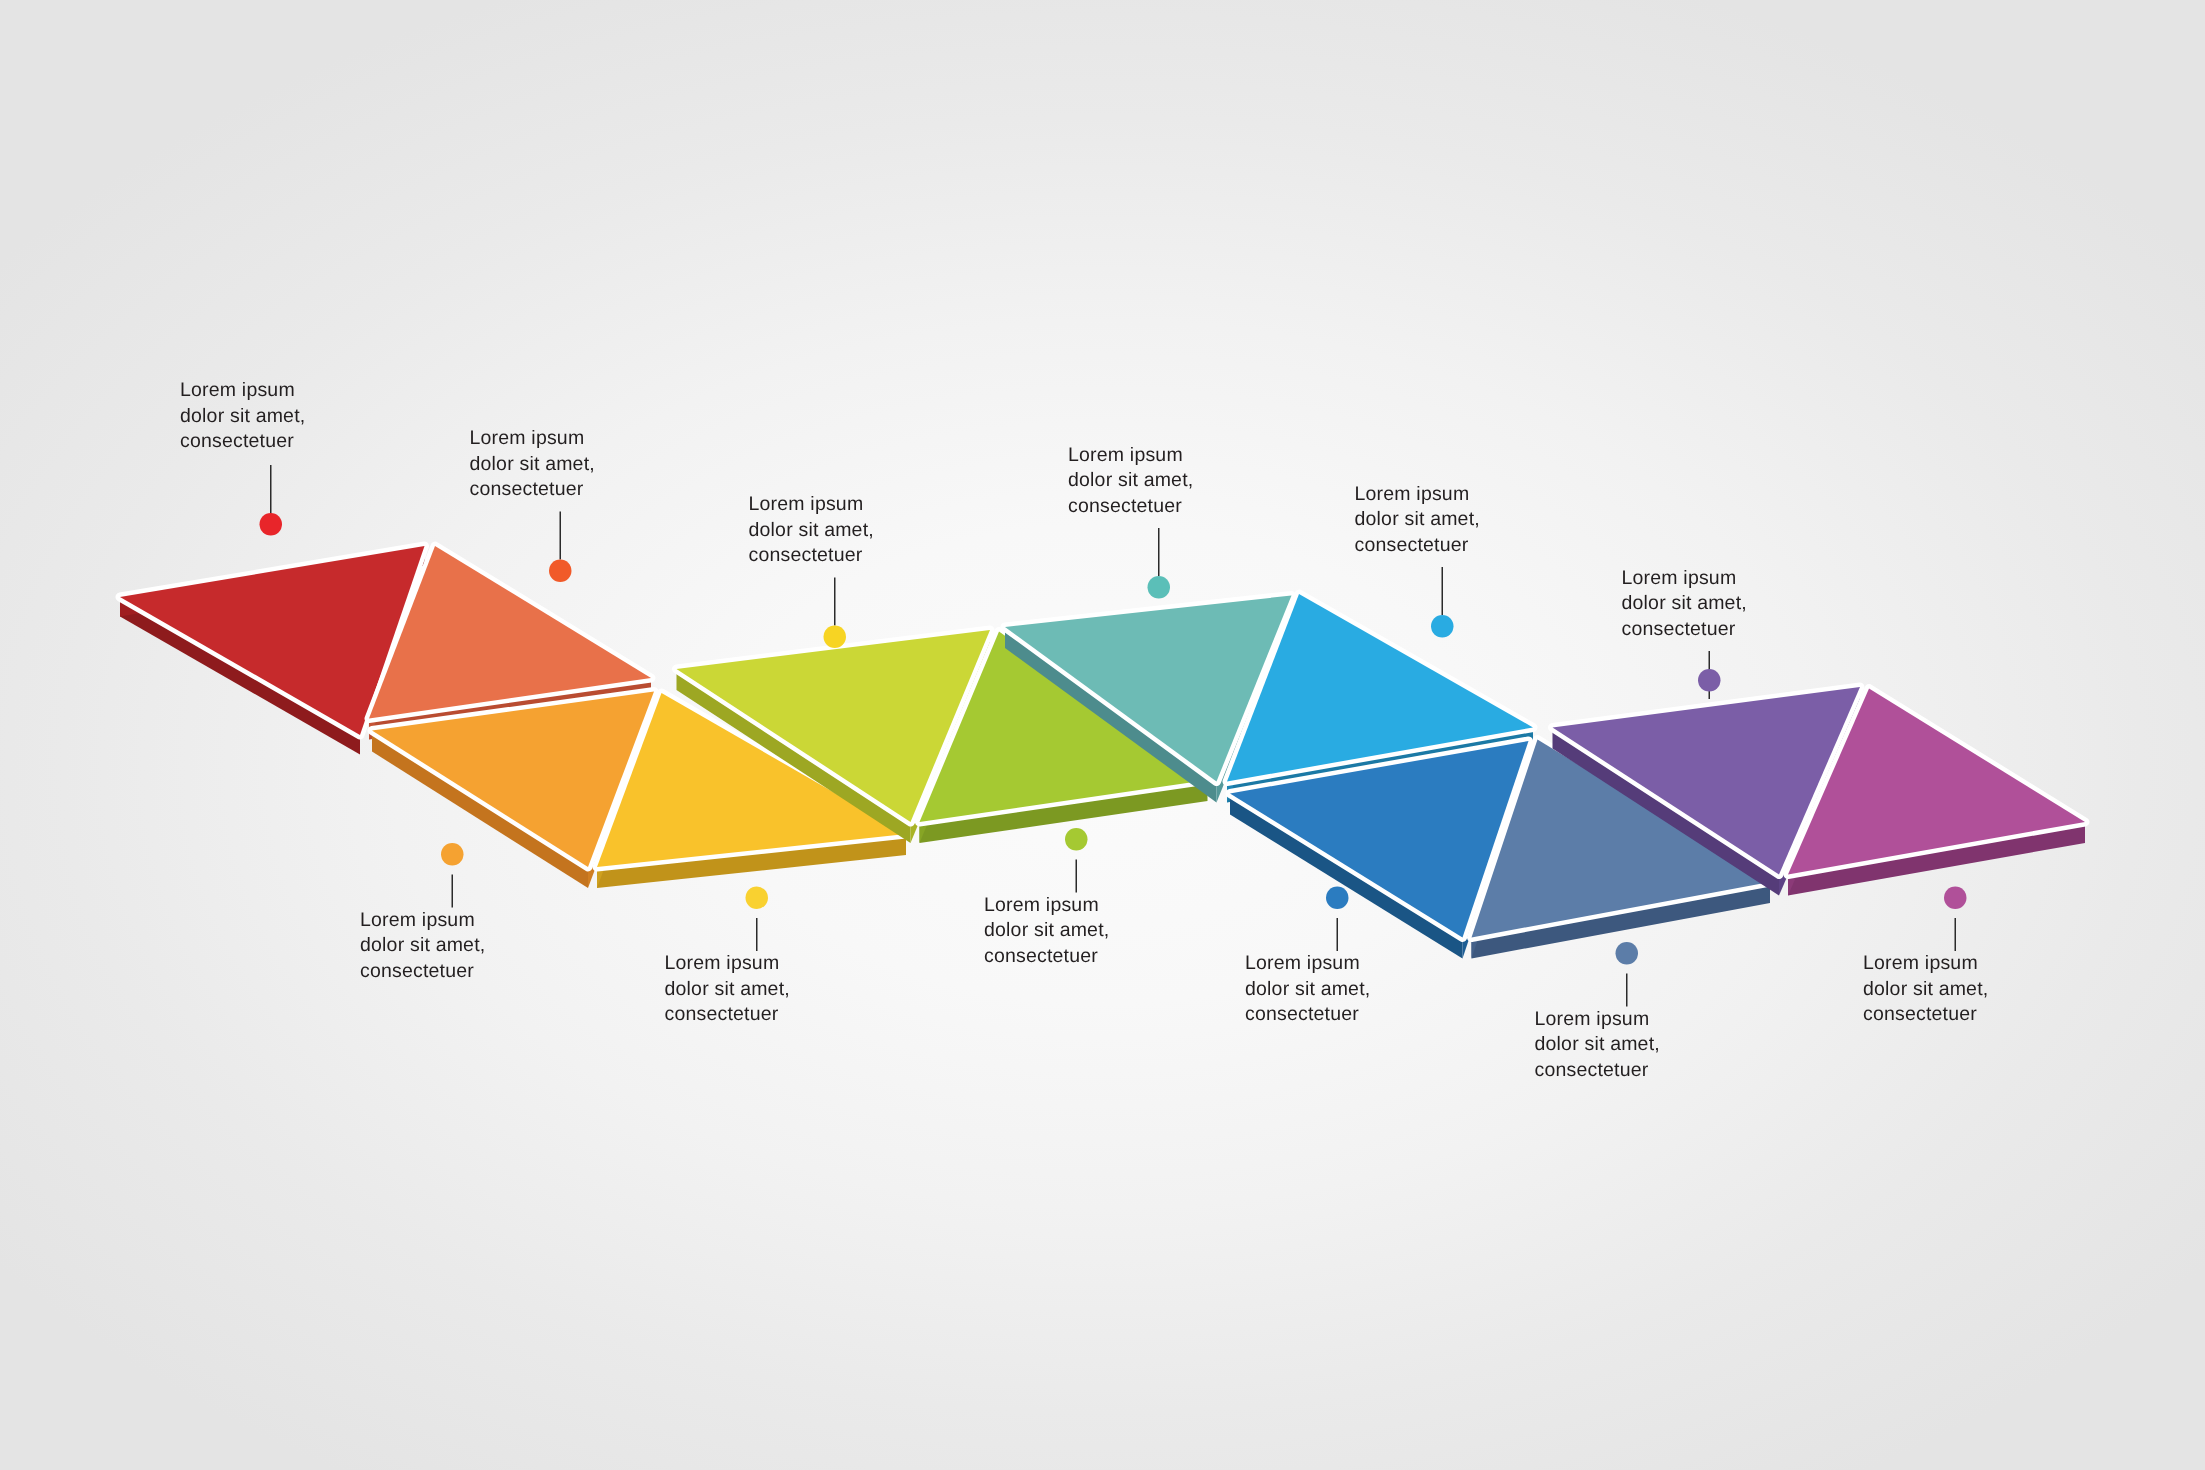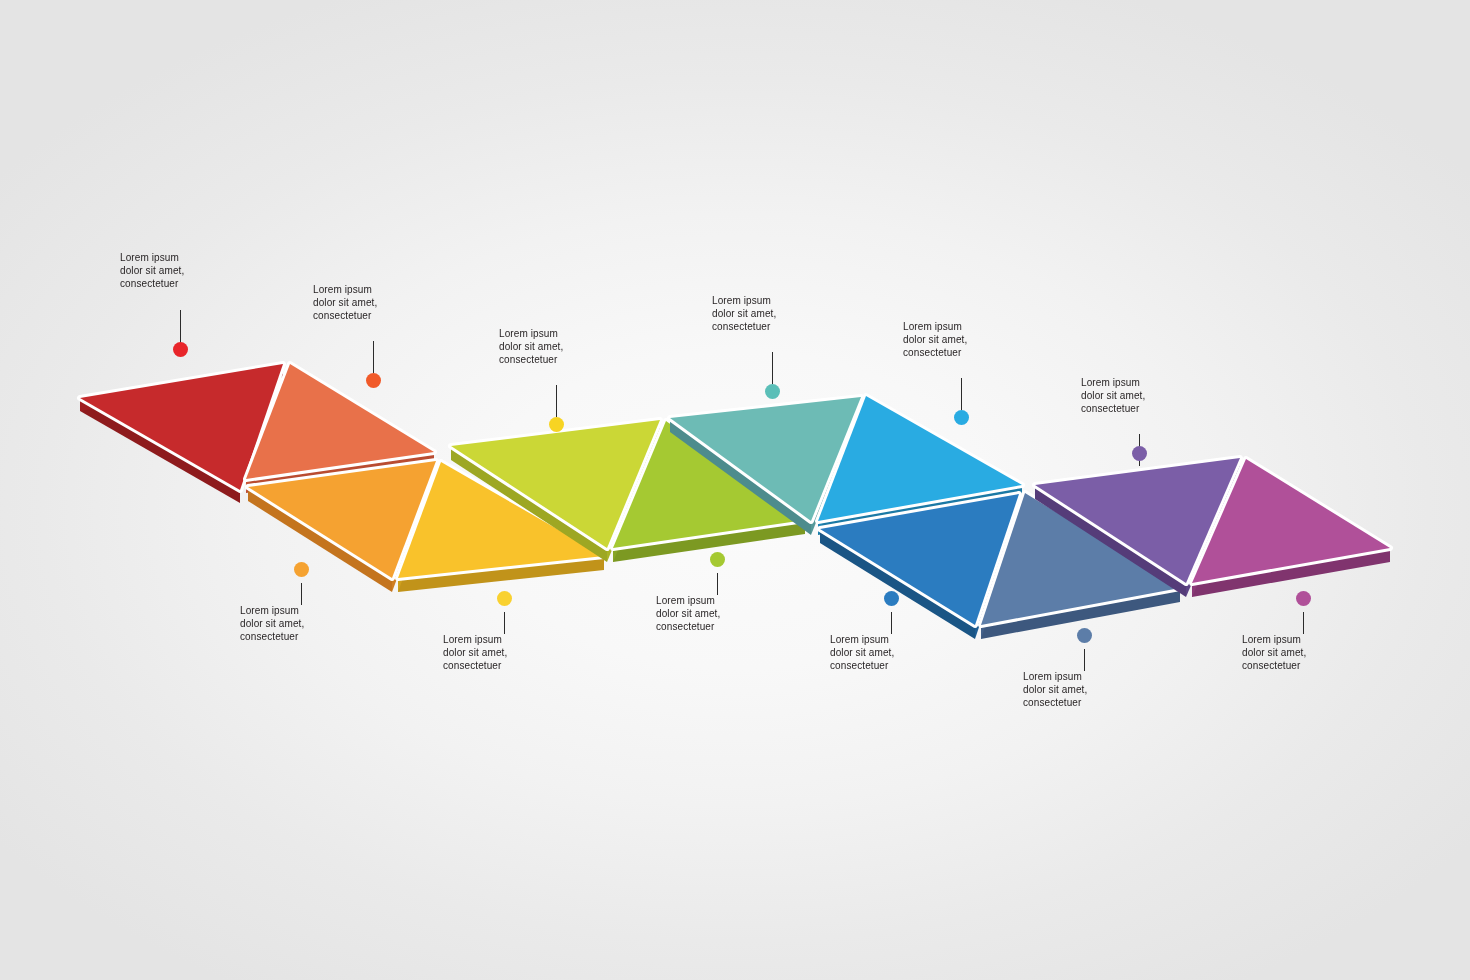--- a/index.html
+++ b/index.html
@@ -26,21 +26,21 @@
   }
   #ribbon-svg {
     position: absolute;
     left: 0;
     top: 0;
     width: 1470px;
     height: 980px;
   }
   .label-block {
     position: absolute;
-    font-size: 10px;
+    font-size: 13px;
     line-height: 1.31;
     color: #231f20;
     letter-spacing: 0.01em;
     white-space: pre-line;
     width: 150px;
   }
   .leader-line {
     position: absolute;
     width: 1.4px;
     background: #2b2b2b;

